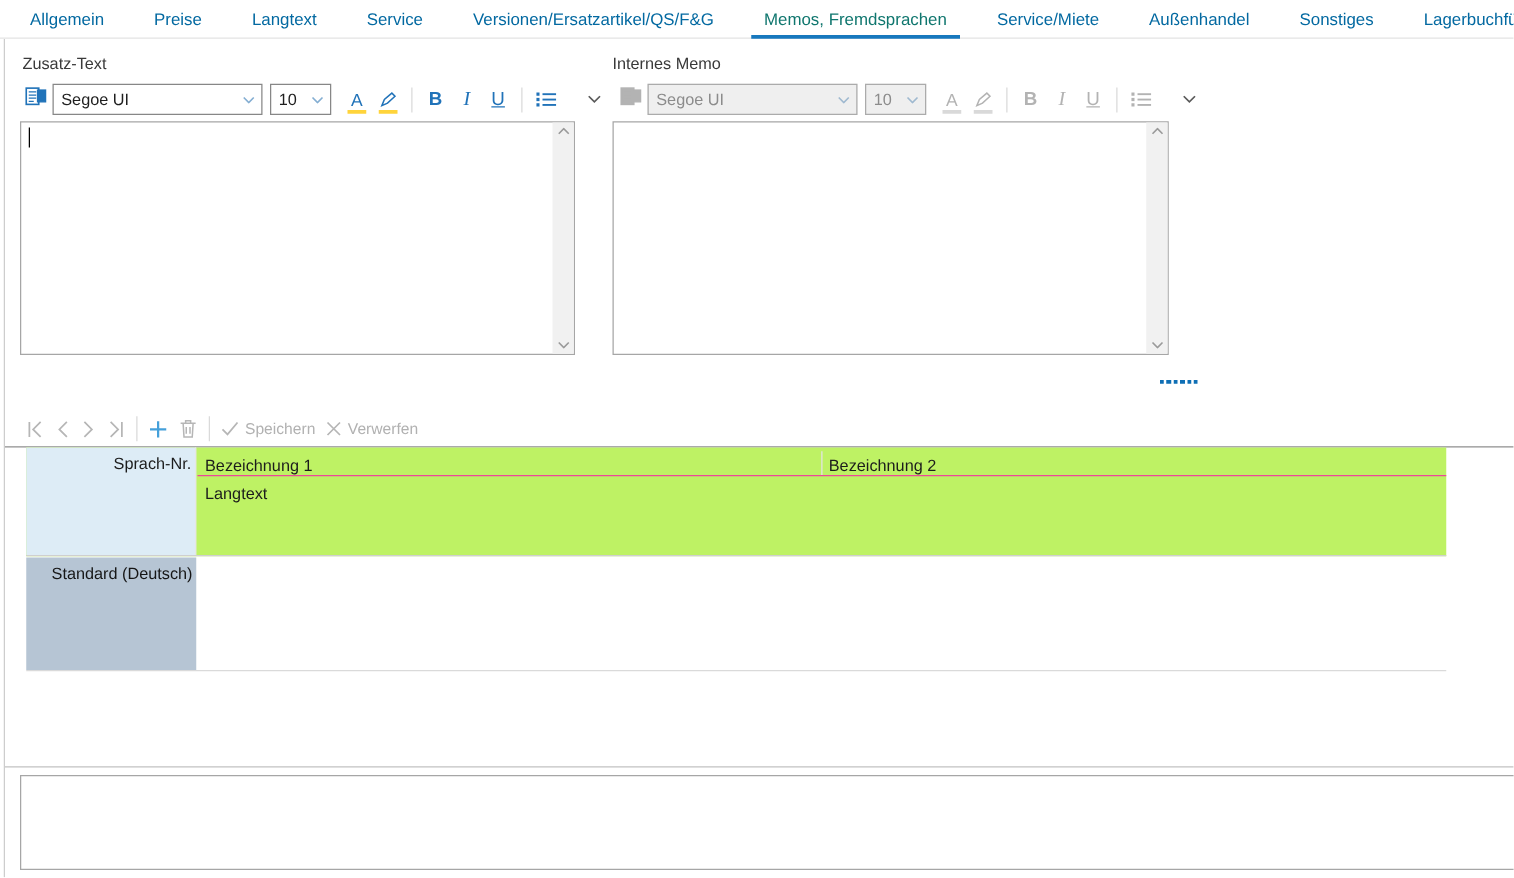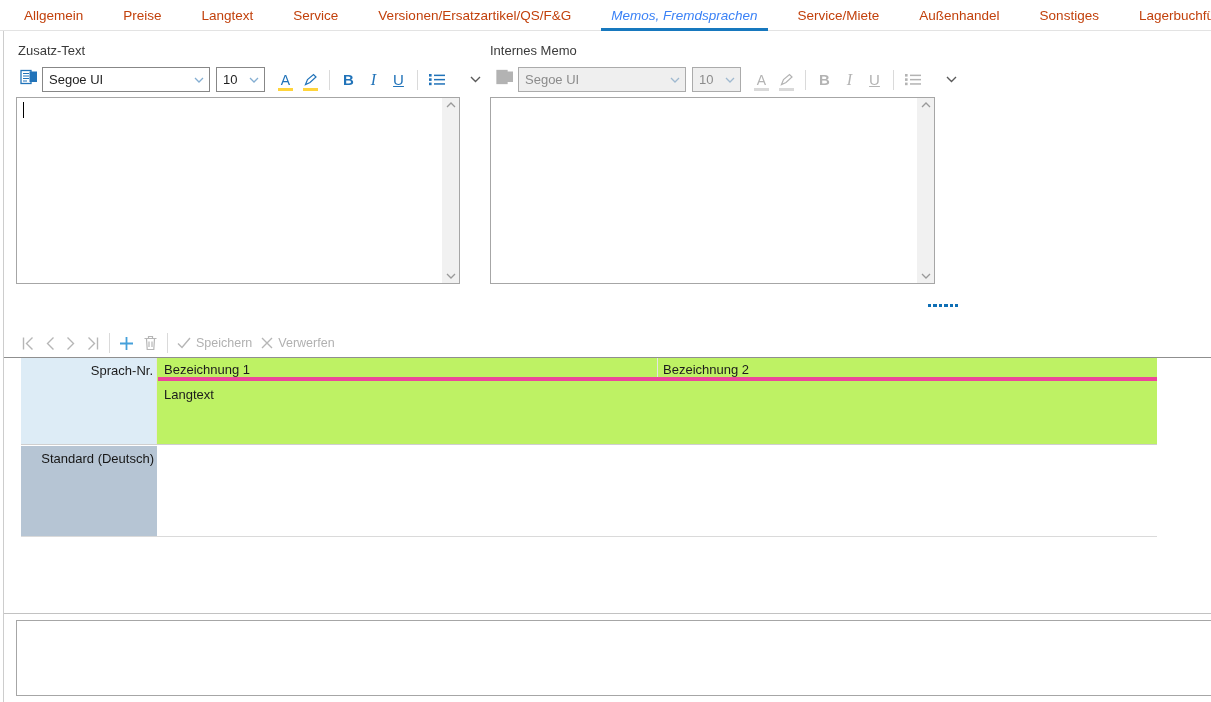--- a/index.html
+++ b/index.html
@@ -13,22 +13,22 @@
   .left-edge { position:absolute; left:3px; top:31px; bottom:0; width:1px; background:#cdcdcd; }
 
   
   .tabbar {
     position:absolute; left:0; top:0; right:0; height:31px;
     border-bottom:1px solid #e3e3e3;
     display:flex; align-items:center; gap:36px; padding-left:22px;
     background:#fff; white-space:nowrap;
   }
   .tab { position:relative; height:31px; display:flex; align-items:center;
-         font-size:13.5px; color:#c2410c; padding:0 2px; cursor:default; }
-  .tab.active { color:#3b82f6;font-style:italic; }
+         font-size:13.5px; color:#0369a1; padding:0 2px; cursor:default; }
+  .tab.active { color:#0f766e; }
   .tab.active::after { content:""; position:absolute; left:-8px; right:-8px; bottom:0;
                        height:3px; background:#1778be; }
 
   
   .sec-label { position:absolute; font-size:13px; color:#3a3a3a; }
 
   
   .rtf-toolbar { position:absolute; height:27px; display:flex; align-items:center; }
   .tb-gap4 { width:4px; } .tb-gap6 { width:6px; } .tb-gap8 { width:8px; }
   .tb-gap10 { width:10px; } .tb-gap18 { width:18px; }
@@ -74,21 +74,21 @@
   .rec-label { font-size:12.5px; color:#b1b1b1; }
 
   
   .grid-topline { position:absolute; left:4px; right:0; top:357px; height:1px; background:#8f8f8f; }
   .hdr-block { position:absolute; left:21px; top:358px; width:1136px; height:87px;
                background:#bef264; border-bottom:1px solid #cfcfcf; }
   .hdr-left { position:absolute; left:0; top:0; width:136px; height:100%;
               background:#ddecf6; text-align:right; padding:5px 3px 0 0;
               font-size:13px; color:#1c1c1c; border-right:1px solid #e6e6e6; }
   .hdr-row1 { position:absolute; left:137px; top:0; right:0; height:23px;
-              border-bottom:4px solid #ec4899; display:flex; }
+              border-bottom:1px solid #ec4899; display:flex;align-items:flex-end; }
   .hdr-c1 { width:499px; padding:4px 0 0 6px; font-size:13px; color:#1c1c1c; }
   .hdr-c2 { flex:1; border-left:1px solid #e4e4e4; padding:4px 0 0 5px;
             font-size:13px; color:#1c1c1c; }
   .hdr-row2 { position:absolute; left:143px; top:29px; font-size:13px; color:#1c1c1c; }
 
   .row-standard { position:absolute; left:21px; top:446px; width:1136px; height:91px;
                   border-bottom:1px solid #dadada; background:#fff; display:flex; }
   .row-left { width:136px; height:100%; background:#b6c5d4; text-align:right;
               padding:5px 3px 0 12px; font-size:13px; color:#161616; }
   .row-cells { flex:1; position:relative; }

